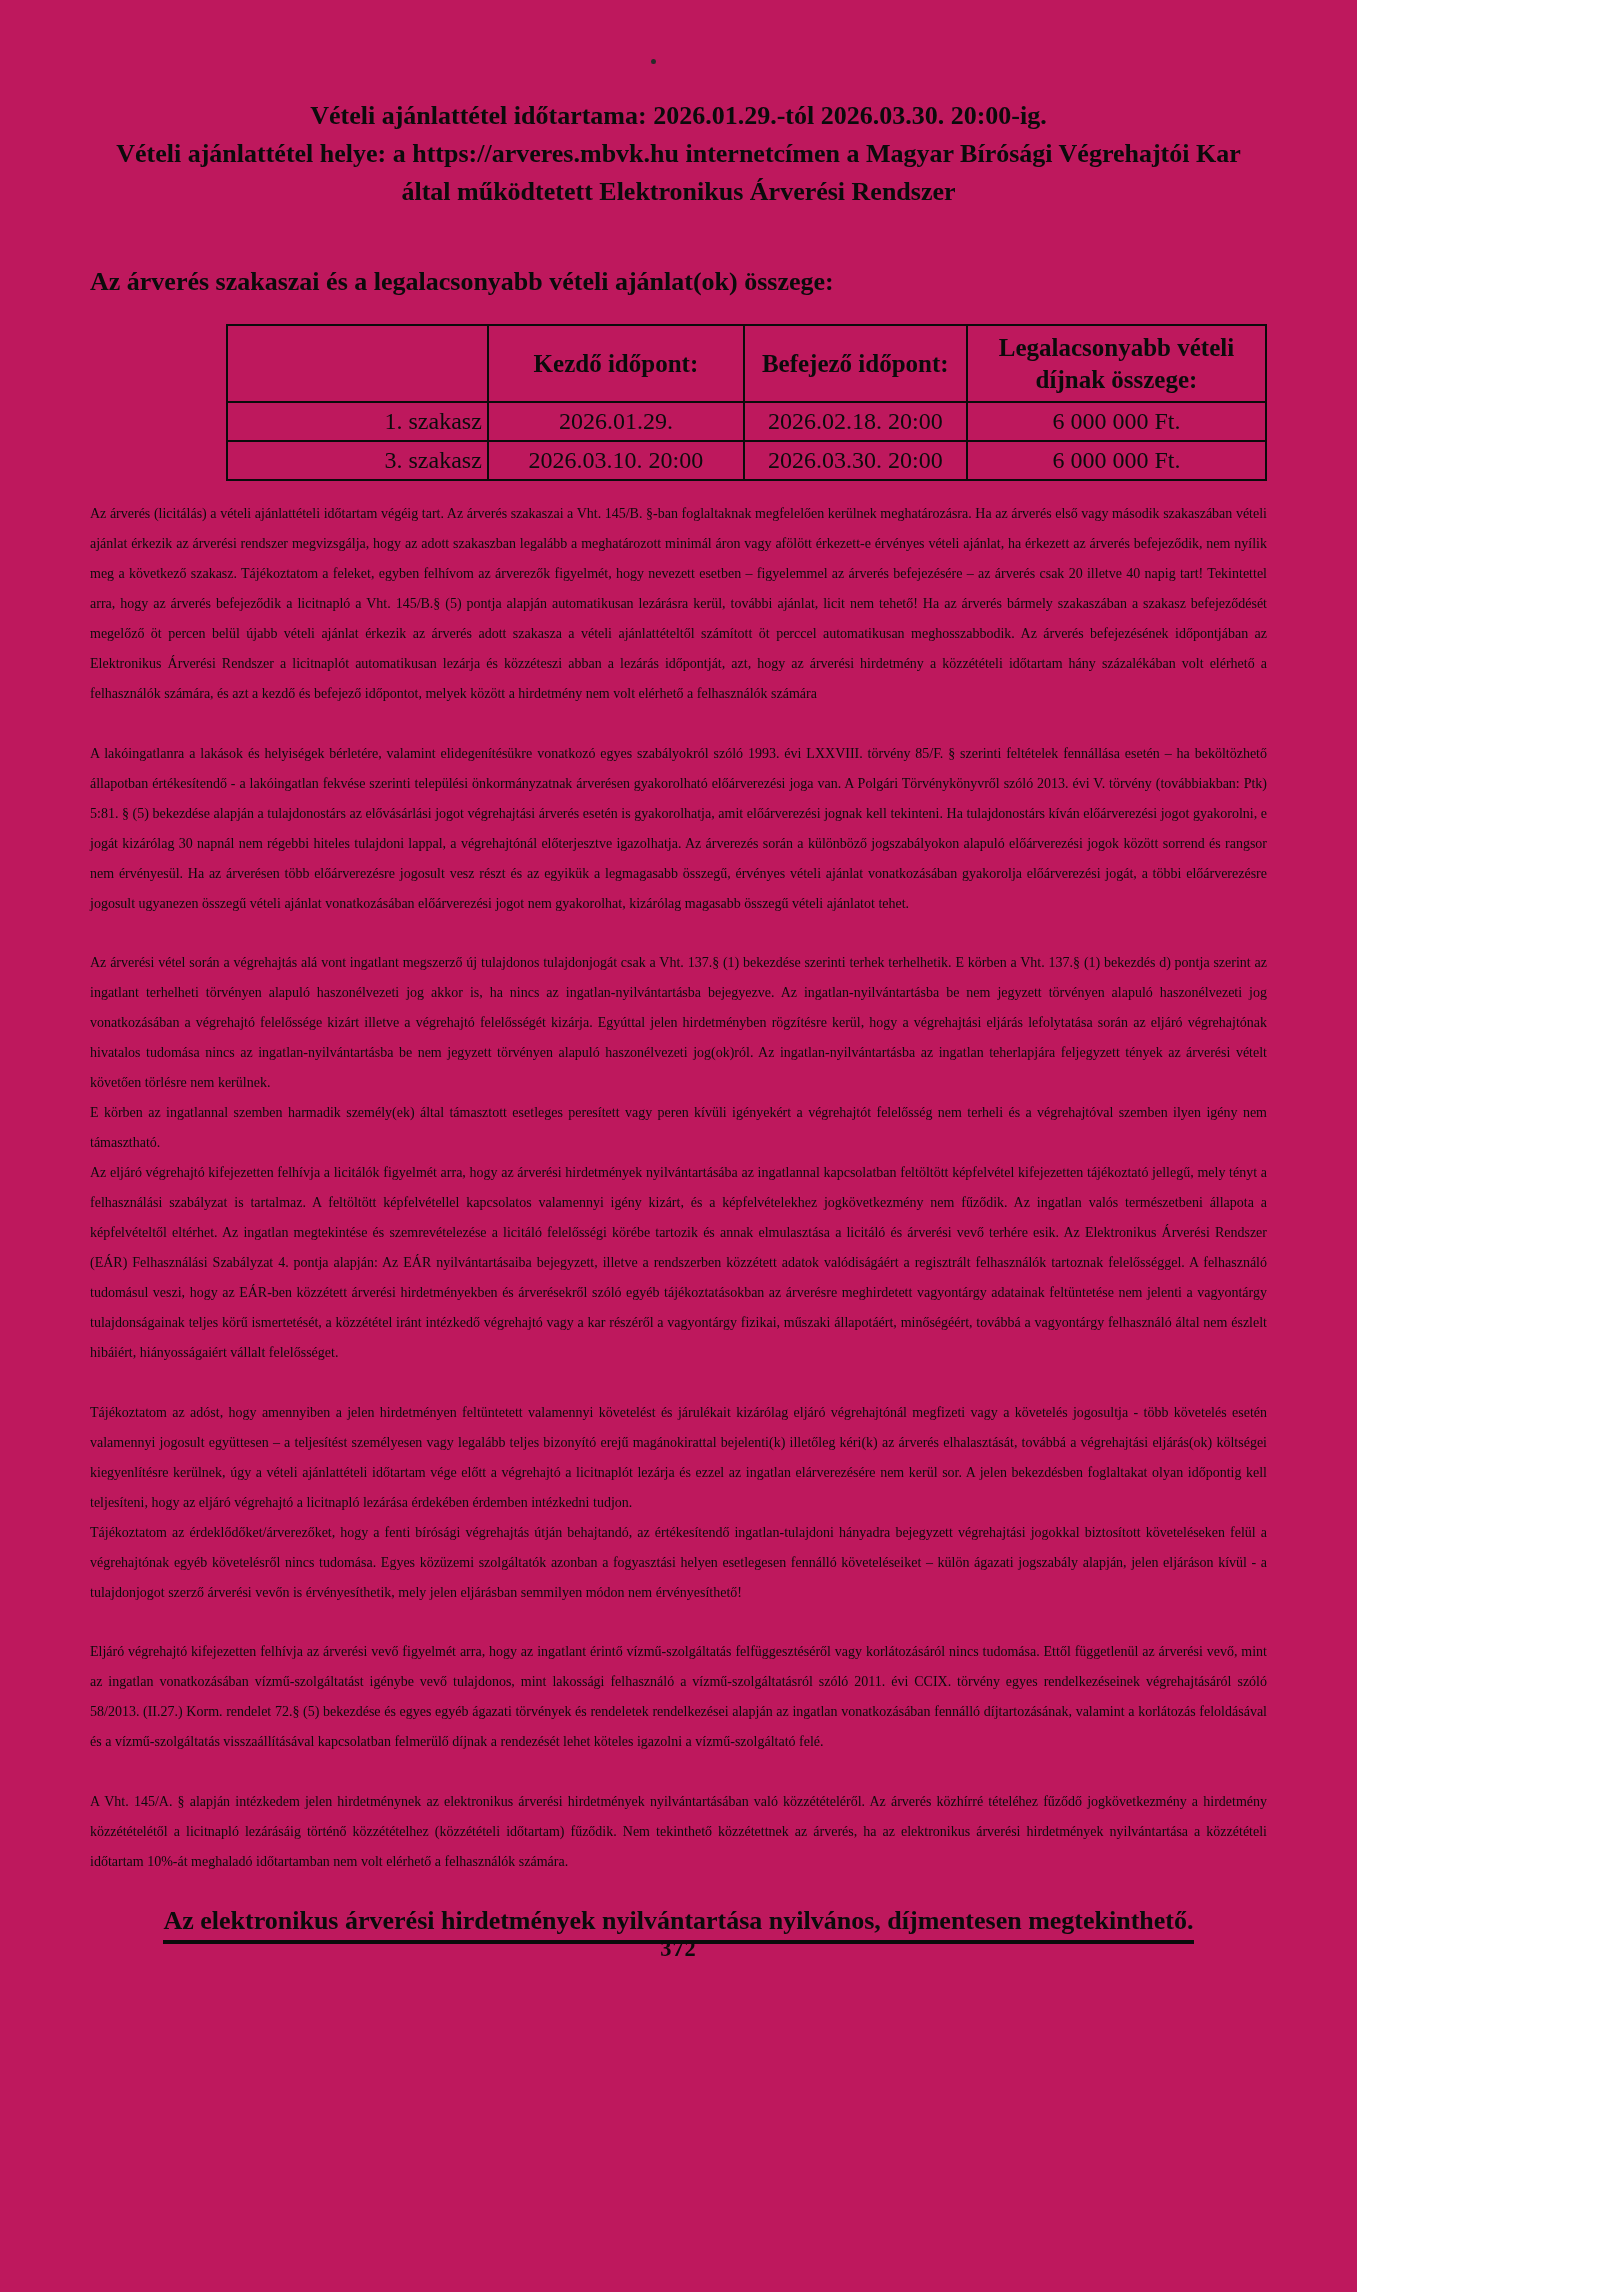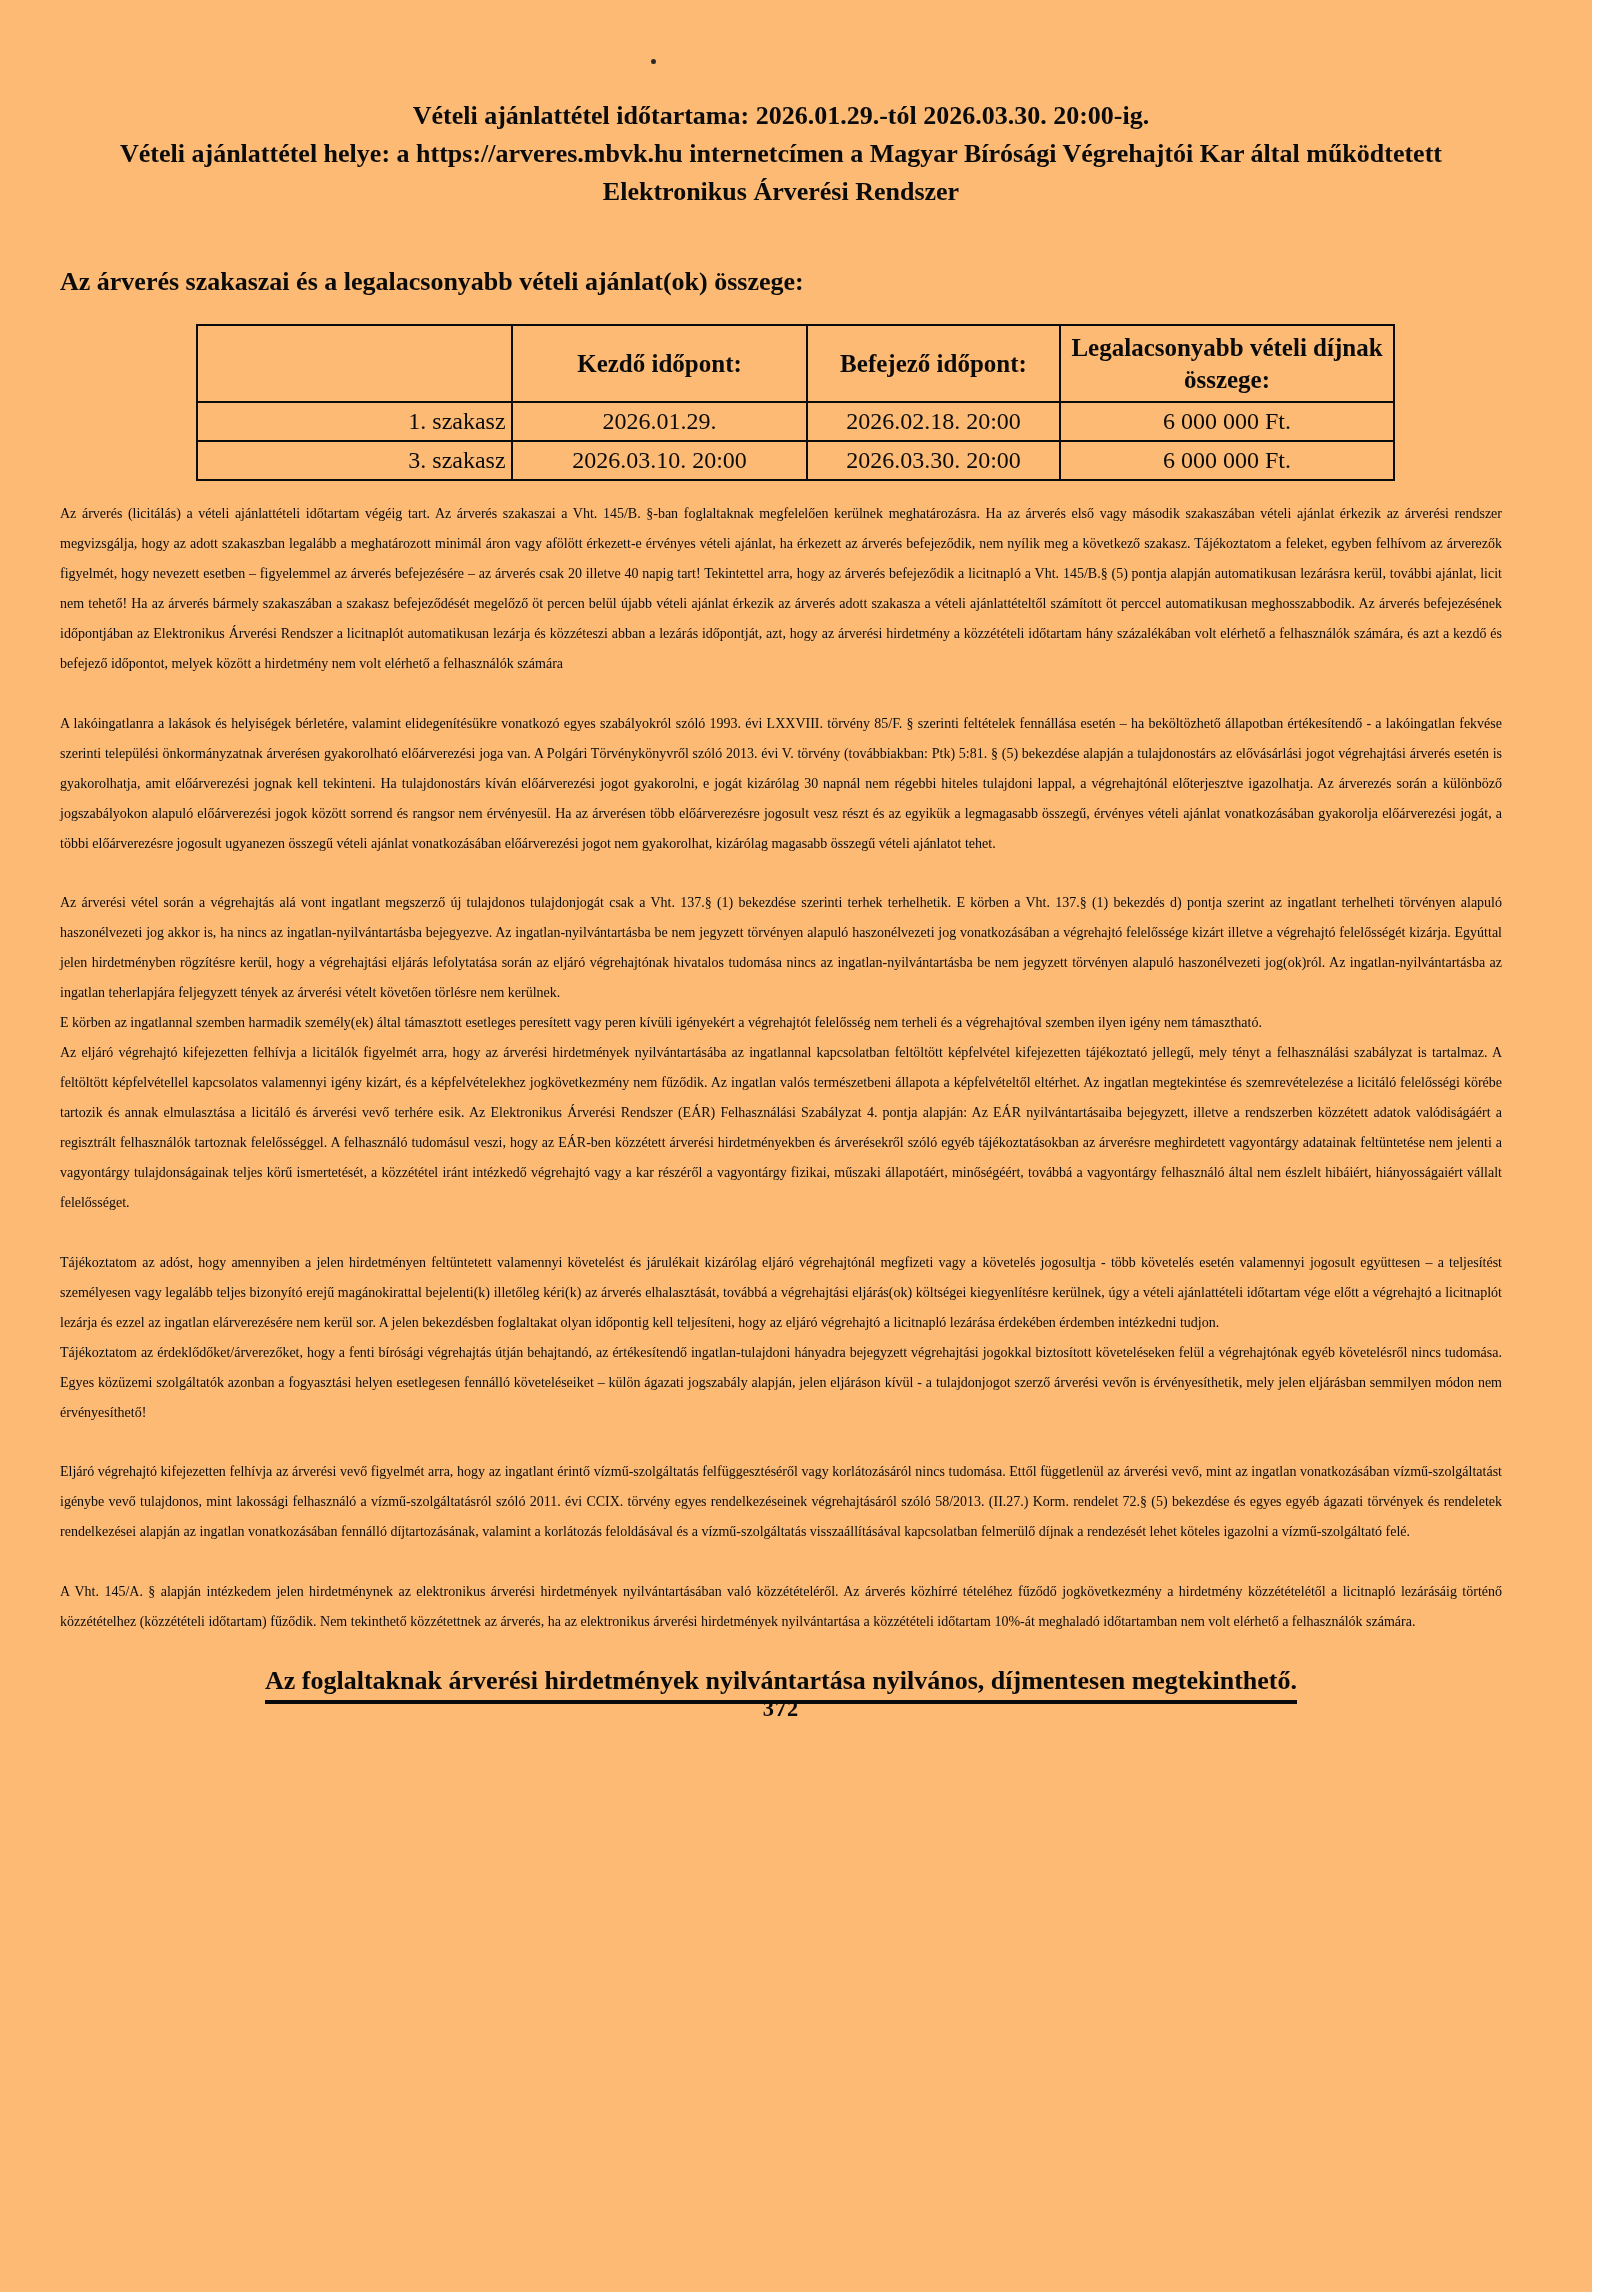--- a/index.html
+++ b/index.html
@@ -2,25 +2,25 @@
 <html lang="hu" style="font-size:14.3px"><head>
 <meta charset="utf-8">
 <style>
   html, body {
     margin: 0;
     padding: 0;
     background: #ffffff;
   }
   .page {
     position: relative;
-    width: 1592px;
+    width: 1357px;
     height: 2293px;
-    background: #fdba74;
+    background: #be185d;
     box-sizing: border-box;
-    padding: 97px 90px 0 60px;
+    padding: 97px 90px 0 90px;
     color: #0b0b0b;
     font-family: "Liberation Serif", "DejaVu Serif", serif;
     overflow: hidden;
   }
   .stray-dot {
     position: absolute;
     left: 651px;
     top: 59px;
     width: 4.5px;
     height: 5.4px;
@@ -142,19 +142,19 @@
     <p class="para gap-before">Az árverési vétel során a végrehajtás alá vont ingatlant megszerző új tulajdonos tulajdonjogát csak a Vht. 137.§ (1) bekezdése szerinti terhek terhelhetik. E körben a Vht. 137.§ (1) bekezdés d) pontja szerint az ingatlant terhelheti törvényen alapuló haszonélvezeti jog akkor is, ha nincs az ingatlan-nyilvántartásba bejegyezve. Az ingatlan-nyilvántartásba be nem jegyzett törvényen alapuló haszonélvezeti jog vonatkozásában a végrehajtó felelőssége kizárt illetve a végrehajtó felelősségét kizárja. Egyúttal jelen hirdetményben rögzítésre kerül, hogy a végrehajtási eljárás lefolytatása során az eljáró végrehajtónak hivatalos tudomása nincs az ingatlan-nyilvántartásba be nem jegyzett törvényen alapuló haszonélvezeti jog(ok)ról. Az ingatlan-nyilvántartásba az ingatlan teherlapjára feljegyzett tények az árverési vételt követően törlésre nem kerülnek.</p>
     <p class="para">E körben az ingatlannal szemben harmadik személy(ek) által támasztott esetleges peresített vagy peren kívüli igényekért a végrehajtót felelősség nem terheli és a végrehajtóval szemben ilyen igény nem támasztható.</p>
     <p class="para">Az eljáró végrehajtó kifejezetten felhívja a licitálók figyelmét arra, hogy az árverési hirdetmények nyilvántartásába az ingatlannal kapcsolatban feltöltött képfelvétel kifejezetten tájékoztató jellegű, mely tényt a felhasználási szabályzat is tartalmaz. A feltöltött képfelvétellel kapcsolatos valamennyi igény kizárt, és a képfelvételekhez jogkövetkezmény nem fűződik. Az ingatlan valós természetbeni állapota a képfelvételtől eltérhet. Az ingatlan megtekintése és szemrevételezése a licitáló felelősségi körébe tartozik és annak elmulasztása a licitáló és árverési vevő terhére esik. Az Elektronikus Árverési Rendszer (EÁR) Felhasználási Szabályzat 4. pontja alapján: Az EÁR nyilvántartásaiba bejegyzett, illetve a rendszerben közzétett adatok valódiságáért a regisztrált felhasználók tartoznak felelősséggel. A felhasználó tudomásul veszi, hogy az EÁR-ben közzétett árverési hirdetményekben és árverésekről szóló egyéb tájékoztatásokban az árverésre meghirdetett vagyontárgy adatainak feltüntetése nem jelenti a vagyontárgy tulajdonságainak teljes körű ismertetését, a közzététel iránt intézkedő végrehajtó vagy a kar részéről a vagyontárgy fizikai, műszaki állapotáért, minőségéért, továbbá a vagyontárgy felhasználó által nem észlelt hibáiért, hiányosságaiért vállalt felelősséget.</p>
     <p class="para gap-before">Tájékoztatom az adóst, hogy amennyiben a jelen hirdetményen feltüntetett valamennyi követelést és járulékait kizárólag eljáró végrehajtónál megfizeti vagy a követelés jogosultja - több követelés esetén valamennyi jogosult együttesen – a teljesítést személyesen vagy legalább teljes bizonyító erejű magánokirattal bejelenti(k) illetőleg kéri(k) az árverés elhalasztását, továbbá a végrehajtási eljárás(ok) költségei kiegyenlítésre kerülnek, úgy a vételi ajánlattételi időtartam vége előtt a végrehajtó a licitnaplót lezárja és ezzel az ingatlan elárverezésére nem kerül sor. A jelen bekezdésben foglaltakat olyan időpontig kell teljesíteni, hogy az eljáró végrehajtó a licitnapló lezárása érdekében érdemben intézkedni tudjon.</p>
     <p class="para">Tájékoztatom az érdeklődőket/árverezőket, hogy a fenti bírósági végrehajtás útján behajtandó, az értékesítendő ingatlan-tulajdoni hányadra bejegyzett végrehajtási jogokkal biztosított követeléseken felül a végrehajtónak egyéb követelésről nincs tudomása. Egyes közüzemi szolgáltatók azonban a fogyasztási helyen esetlegesen fennálló követeléseiket – külön ágazati jogszabály alapján, jelen eljáráson kívül - a tulajdonjogot szerző árverési vevőn is érvényesíthetik, mely jelen eljárásban semmilyen módon nem érvényesíthető!</p>
     <p class="para gap-before">Eljáró végrehajtó kifejezetten felhívja az árverési vevő figyelmét arra, hogy az ingatlant érintő vízmű-szolgáltatás felfüggesztéséről vagy korlátozásáról nincs tudomása. Ettől függetlenül az árverési vevő, mint az ingatlan vonatkozásában vízmű-szolgáltatást igénybe vevő tulajdonos, mint lakossági felhasználó a vízmű-szolgáltatásról szóló 2011. évi CCIX. törvény egyes rendelkezéseinek végrehajtásáról szóló 58/2013. (II.27.) Korm. rendelet 72.§ (5) bekezdése és egyes egyéb ágazati törvények és rendeletek rendelkezései alapján az ingatlan vonatkozásában fennálló díjtartozásának, valamint a korlátozás feloldásával és a vízmű-szolgáltatás visszaállításával kapcsolatban felmerülő díjnak a rendezését lehet köteles igazolni a vízmű-szolgáltató felé.</p>
     <p class="para gap-before">A Vht. 145/A. § alapján intézkedem jelen hirdetménynek az elektronikus árverési hirdetmények nyilvántartásában való közzétételéről. Az árverés közhírré tételéhez fűződő jogkövetkezmény a hirdetmény közzétételétől a licitnapló lezárásáig történő közzétételhez (közzétételi időtartam) fűződik. Nem tekinthető közzétettnek az árverés, ha az elektronikus árverési hirdetmények nyilvántartása a közzétételi időtartam 10%-át meghaladó időtartamban nem volt elérhető a felhasználók számára.</p>
   </div>
 
   <div class="final-notice-wrap">
-    <span class="final-notice">Az foglaltaknak árverési hirdetmények nyilvántartása nyilvános, díjmentesen megtekinthető.</span>
+    <span class="final-notice">Az elektronikus árverési hirdetmények nyilvántartása nyilvános, díjmentesen megtekinthető.</span>
   </div>
 
   <div class="page-number">372</div>
 
 </div>
 
 
 </body></html>

